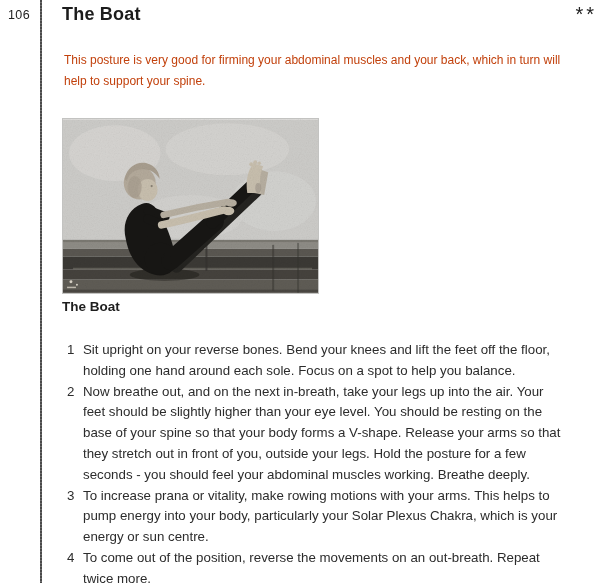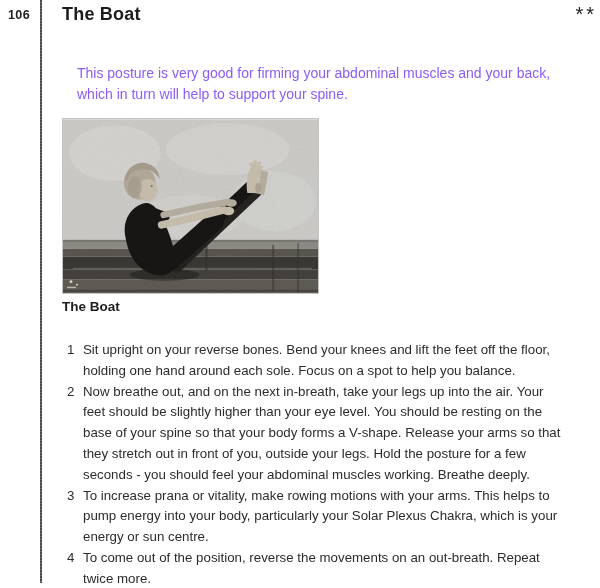--- a/index.html
+++ b/index.html
@@ -1,38 +1,38 @@
 <!DOCTYPE html>
 <html><head>
 <meta charset="utf-8">
 <style>
   html,body{margin:0;padding:0;background:#ffffff;}
   .page{
     position:relative;width:600px;height:588px;background:#ffffff;
     font-family:"Liberation Sans",sans-serif;color:#2a2a2a;overflow:hidden;
   }
   .page-num{
-    position:absolute;left:8px;top:8px;font-size:12.5px;font-weight:700;
+    position:absolute;left:8px;top:8px;font-size:12.5px;font-weight:400;
     letter-spacing:.4px;color:#222;
   }
   .divider{
     position:absolute;left:40px;top:0;width:2px;height:583px;
     background:repeating-linear-gradient(180deg,#4a4a4a 0px,#4a4a4a 2px,#6e6e6e 2px,#6e6e6e 3px);
   }
   .title{
     position:absolute;left:62px;top:4px;margin:0;font-size:18px;font-weight:700;
     color:#1c1c1c;letter-spacing:.2px;
   }
   .stars{
     position:absolute;right:3px;top:3px;font-size:20px;font-weight:400;color:#222;
     letter-spacing:3px;
   }
   .intro{
-    position:absolute;left:62px;top:48px;width:507px;margin:15px;
-    font-size:14px;line-height:21px;color:#8b5cf6;
+    position:absolute;left:62px;top:48px;width:507px;margin:2px;
+    font-size:12px;line-height:21px;color:#c2410c;
   }
   .photo{
     position:absolute;left:62px;top:118px;width:255px;height:174px;margin:0;
     border:1px solid #c3c3c1;box-sizing:content-box;
   }
   .photo svg{display:block;}
   .caption{
     position:absolute;left:62px;top:299px;font-size:13.5px;font-weight:700;color:#1e1e1e;
   }
   .steps{

